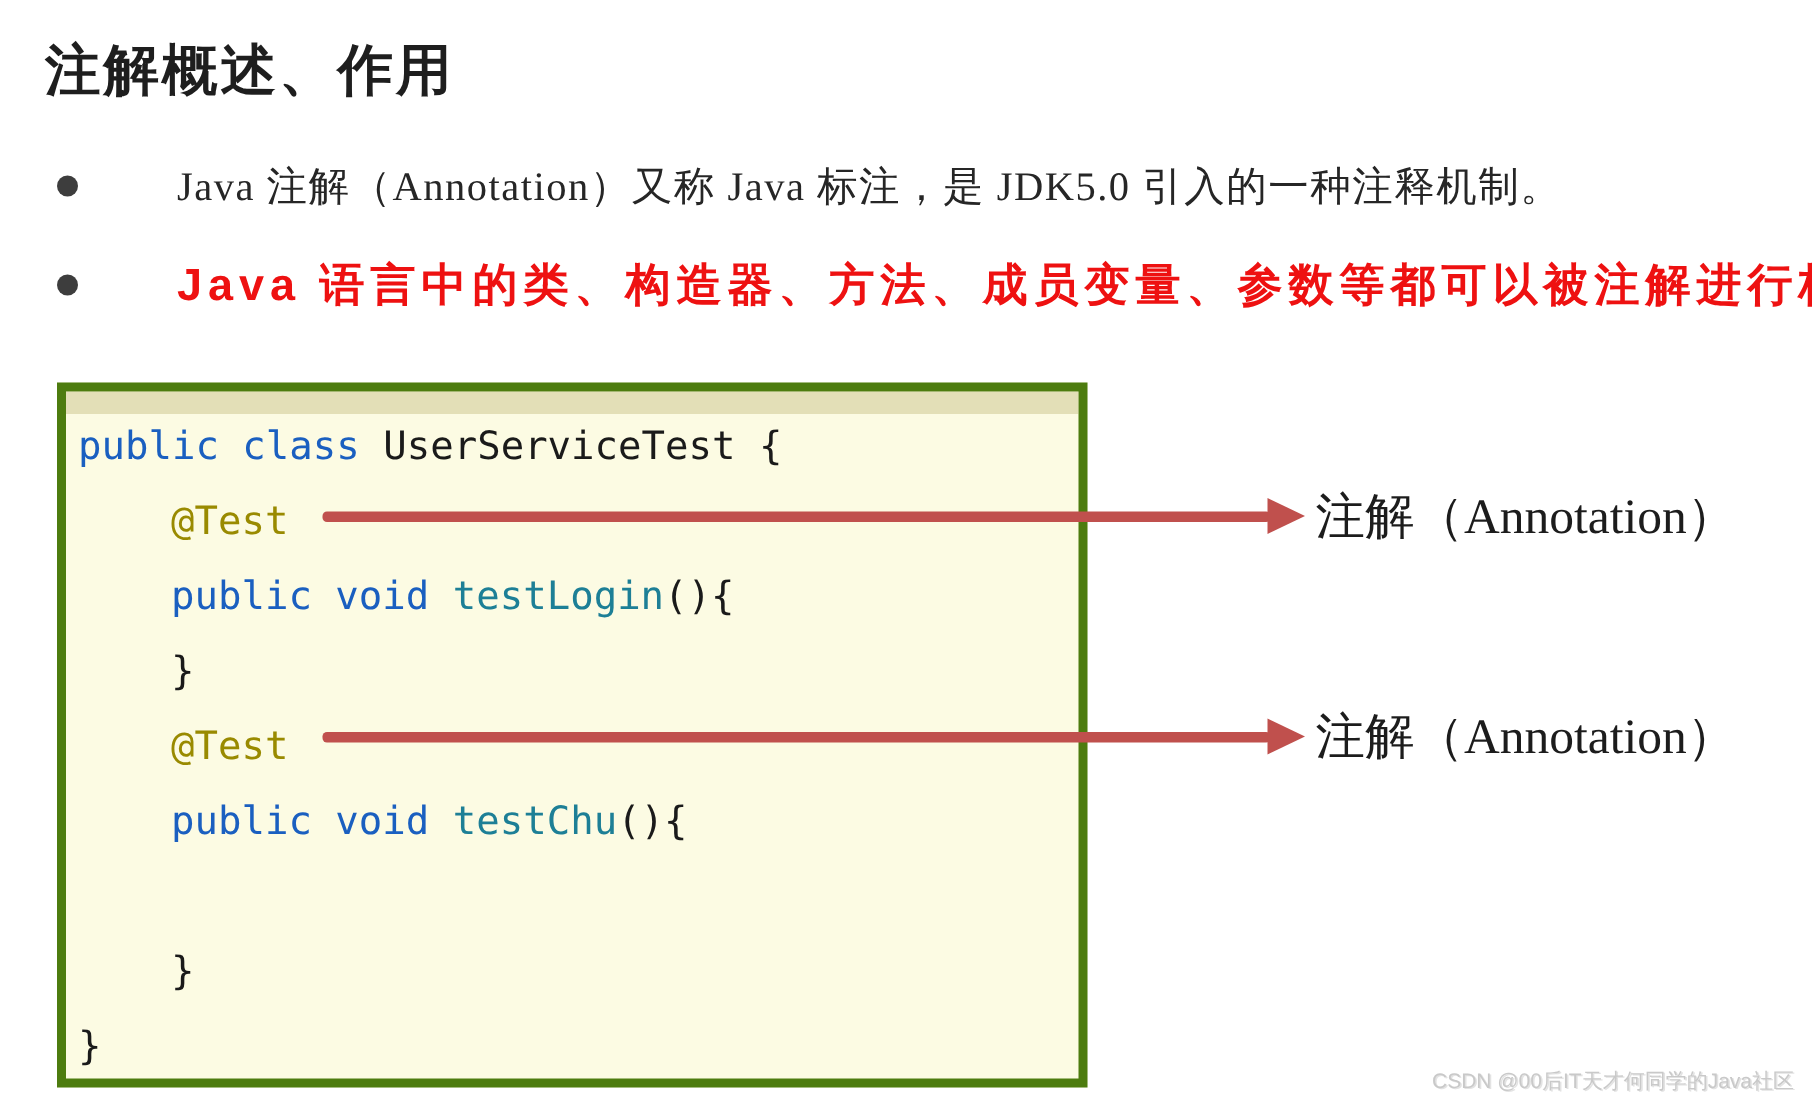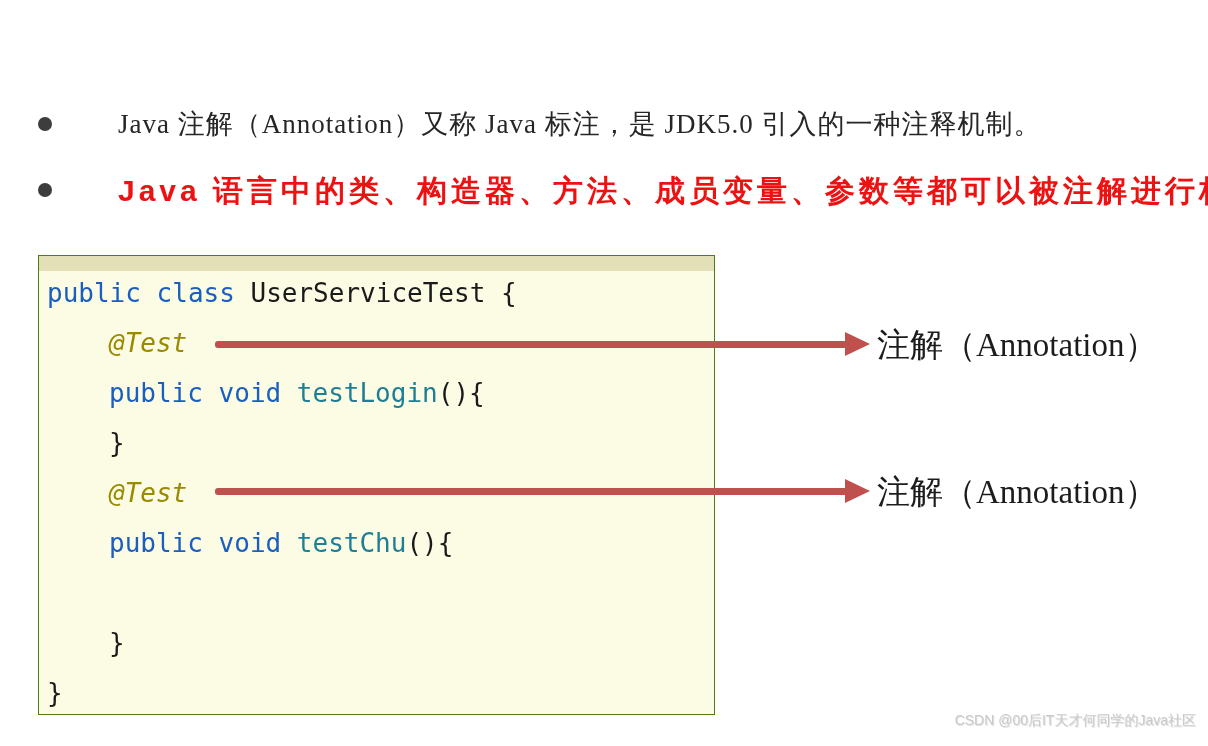--- a/index.html
+++ b/index.html
@@ -58,21 +58,21 @@
   }
 
   
   .code-box {
     position: absolute;
     left: 38px;
     top: 255px;
     width: 675px;
     height: 458px;
     background: var(--c-code-bg, #fcfbe3);
-    border: 1px solid #4d7c0f;
+    border: 6px solid #4d7c0f;
   }
   .code-box-band {
     position: absolute;
     left: 0; top: 0; right: 0;
     height: 15px;
     background: rgba(168, 158, 82, 0.30);
   }
   .code-content {
     position: absolute;
     left: 8px;
@@ -80,21 +80,21 @@
     right: 0;
     font-family: "DejaVu Sans Mono", "Liberation Mono", monospace;
     font-size: 26px;
     line-height: 50px;
     white-space: pre;
     color: var(--c-plain, #1a1a1a);
   }
   .code-line { height: 50px; }
   .code-line.ind { padding-left: 62px; }
   .seg-keyword    { color: var(--c-keyword, #1a5fc0); }
-  .seg-annotation { color: var(--c-annotation, #998a00); font-style: italic; }
+  .seg-annotation { color: var(--c-annotation, #998a00); }
   .seg-function   { color: var(--c-function, #1d7f96); }
   .seg-plain      { color: var(--c-plain, #1a1a1a); }
 
   
   .arrow { position: absolute; z-index: 5; }
   .arrow-shaft {
     position: absolute;
     left: 0;
     width: 632px;
     height: 7px;
@@ -137,20 +137,21 @@
     color: #c9c9c9;
     text-shadow: 1px 1px 0 #e3e3e3;
     white-space: nowrap;
   }
 </style>
 </head>
 <body>
 
 <div class="slide">
 
+  <div class="title">注解概述、作用</div>
 
   <div class="bullet bullet-1">
     <span class="dot"></span>
     <span class="bullet-text plain-bullet">Java 注解（Annotation）又称 Java 标注，是 JDK5.0 引入的一种注释机制。</span>
   </div>
 
   <div class="bullet bullet-2">
     <span class="dot"></span>
     <span class="bullet-text red-bullet">Java 语言中的类、构造器、方法、成员变量、参数等都可以被注解进行标注。</span>
   </div>

